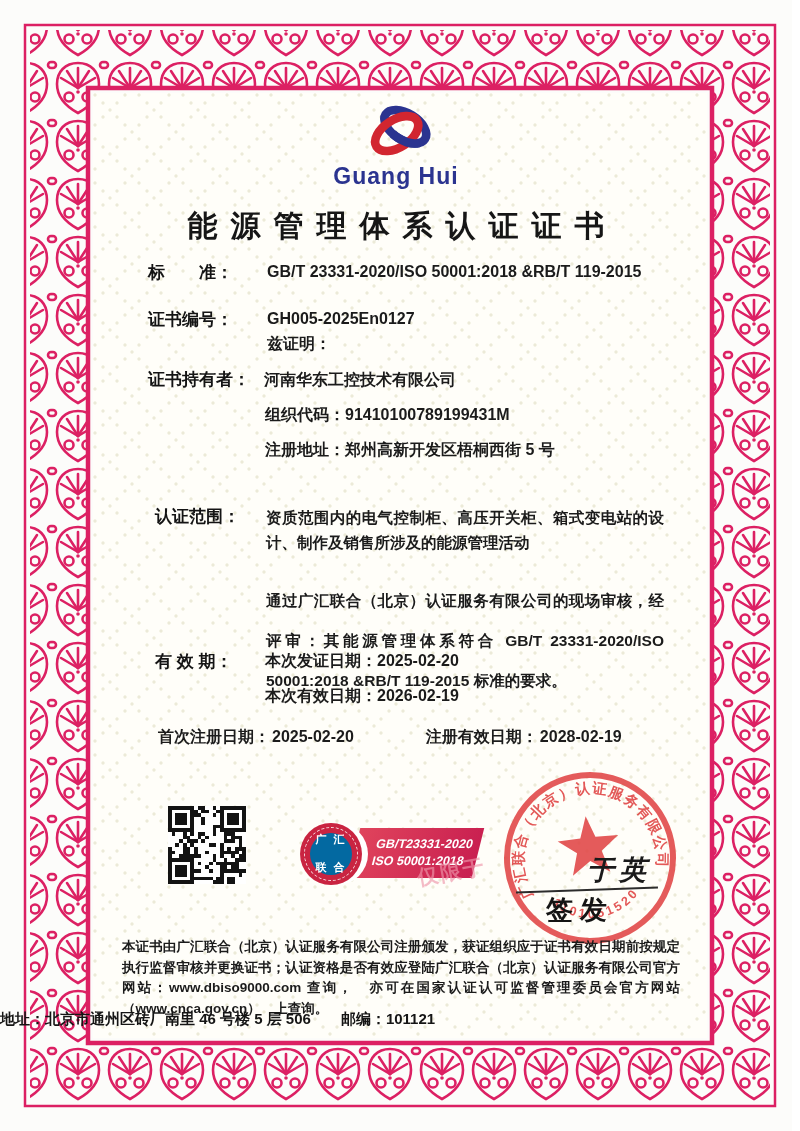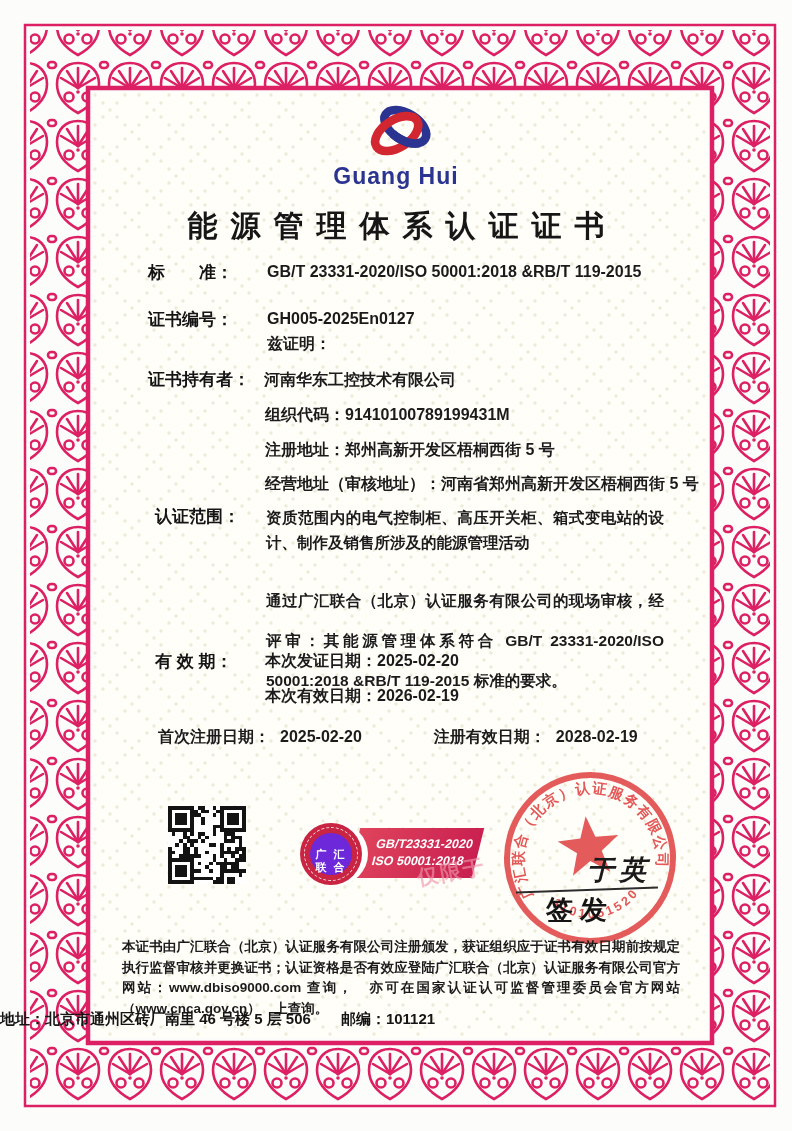--- a/index.html
+++ b/index.html
@@ -17,39 +17,39 @@
   
   .cert-title{position:absolute;left:0;right:0;top:206px;margin:0;text-align:center;
     font-size:30px;font-weight:700;letter-spacing:13px;text-indent:13px;color:#161616;}
   
   .lbl{position:absolute;font-size:17px;font-weight:700;color:#141414;white-space:nowrap;}
   .val{position:absolute;font-size:16px;font-weight:700;color:#1b1b1b;white-space:nowrap;}
   .para{position:absolute;font-size:15.5px;font-weight:700;color:#1b1b1b;
     width:398px;line-height:26px;text-align:justify;white-space:normal;}
   .first-row{position:absolute;left:158px;top:727px;font-size:16px;font-weight:700;white-space:nowrap;}
   .first-row .gap{display:inline-block;width:72px;}
-  .fr-val{margin-left:10px;}
+  .fr-val{margin-left:2px;}
   
   .qr{position:absolute;left:168px;top:806px;width:78px;height:78px;background:#ffffff;
     display:grid;grid-template-columns:repeat(21,1fr);grid-template-rows:repeat(21,1fr);}
   .qm{background:transparent;}
   .qm.on{background:#131313;}
   
   .badge{position:absolute;left:300px;top:823px;width:186px;height:64px;}
   .banner{position:absolute;left:54px;top:5px;width:124px;height:50px;
     transform:skewX(-14deg);background:linear-gradient(100deg,#e0445c 0%,#c81e50 100%);
     color:#fff;font-size:12.5px;font-weight:700;line-height:17px;
     padding:8px 0 0 20px;box-sizing:border-box;white-space:nowrap;}
   .bcircle{position:absolute;left:0;top:0;width:62px;height:62px;border-radius:50%;
     background:#c92441;display:flex;align-items:center;justify-content:center;
     box-shadow:6px 0 0 0 #ffffff;}
   .bcircle::after{content:"";position:absolute;inset:4px;border:1px dashed rgba(255,255,255,.85);border-radius:50%;}
-  .bnavy{width:42px;height:42px;border-radius:50%;background:#6d28d9;color:#fff;
+  .bnavy{width:42px;height:42px;border-radius:50%;background:#0369a1;color:#fff;
     font-size:11px;font-weight:700;display:flex;flex-direction:column;
-    align-items:center;justify-content:flex-end;line-height:1.25;letter-spacing:2px;}
+    align-items:center;justify-content:space-between;line-height:1.25;letter-spacing:2px;}
   
   .seal{position:absolute;left:500px;top:768px;width:180px;height:180px;}
   .seal svg{position:absolute;left:0;top:0;}
   .sig-name{position:absolute;left:50px;top:84px;font-size:27px;font-weight:700;font-style:italic;
     font-family:"Liberation Serif","DejaVu Serif",serif;color:#1a1a1a;letter-spacing:5px;white-space:nowrap;margin-left:37px;}
   .sig-line{position:absolute;left:16px;top:121px;width:142px;border-top:2px solid #2c2c2c;transform:rotate(-2deg);}
   .sig-label{position:absolute;left:46px;top:124px;font-size:27px;font-weight:700;
     font-family:"Liberation Serif","DejaVu Serif",serif;color:#141414;letter-spacing:7px;white-space:nowrap;}
   .wm{position:absolute;left:417px;top:858px;font-size:21px;font-weight:700;
     color:rgba(238,150,170,0.65);transform:rotate(-10deg);letter-spacing:2px;white-space:nowrap;}
@@ -123,21 +123,20 @@
   <div class="lbl" style="left:148px;top:308px">证书编号：</div>
   <div class="val" style="left:267px;top:310px">GH005-2025En0127</div>
 
   <div class="val" style="left:267px;top:334px">兹证明：</div>
 
   <div class="lbl" style="left:148px;top:368px">证书持有者：</div>
   <div class="val" style="left:264px;top:370px">河南华东工控技术有限公司</div>
 
   <div class="val" style="left:265px;top:405px">组织代码：91410100789199431M</div>
   <div class="val" style="left:265px;top:440px">注册地址：郑州高新开发区梧桐西街 5 号</div>
-  <div class="val" style="left:265px;top:474px">经营地址（审核地址）：河南省郑州高新开发区梧桐西街 5 号</div>
 
   <div class="lbl" style="left:155px;top:505px">认证范围：</div>
   <div class="para" style="left:266px;top:505px;line-height:25px">资质范围内的电气控制柜、高压开关柜、箱式变电站的设计、制作及销售所涉及的能源管理活动</div>
 
   <div class="para" style="left:266px;top:581px;line-height:40px">通过广汇联合（北京）认证服务有限公司的现场审核，经评审：其能源管理体系符合 GB/T 23331-2020/ISO 50001:2018 &amp;RB/T 119-2015 标准的要求。</div>
 
   <div class="lbl" style="left:155px;top:650px">有 效 期：</div>
   <div class="val" style="left:265px;top:651px">本次发证日期：2025-02-20</div>
   <div class="val" style="left:265px;top:686px">本次有效日期：2026-02-19</div>
 

